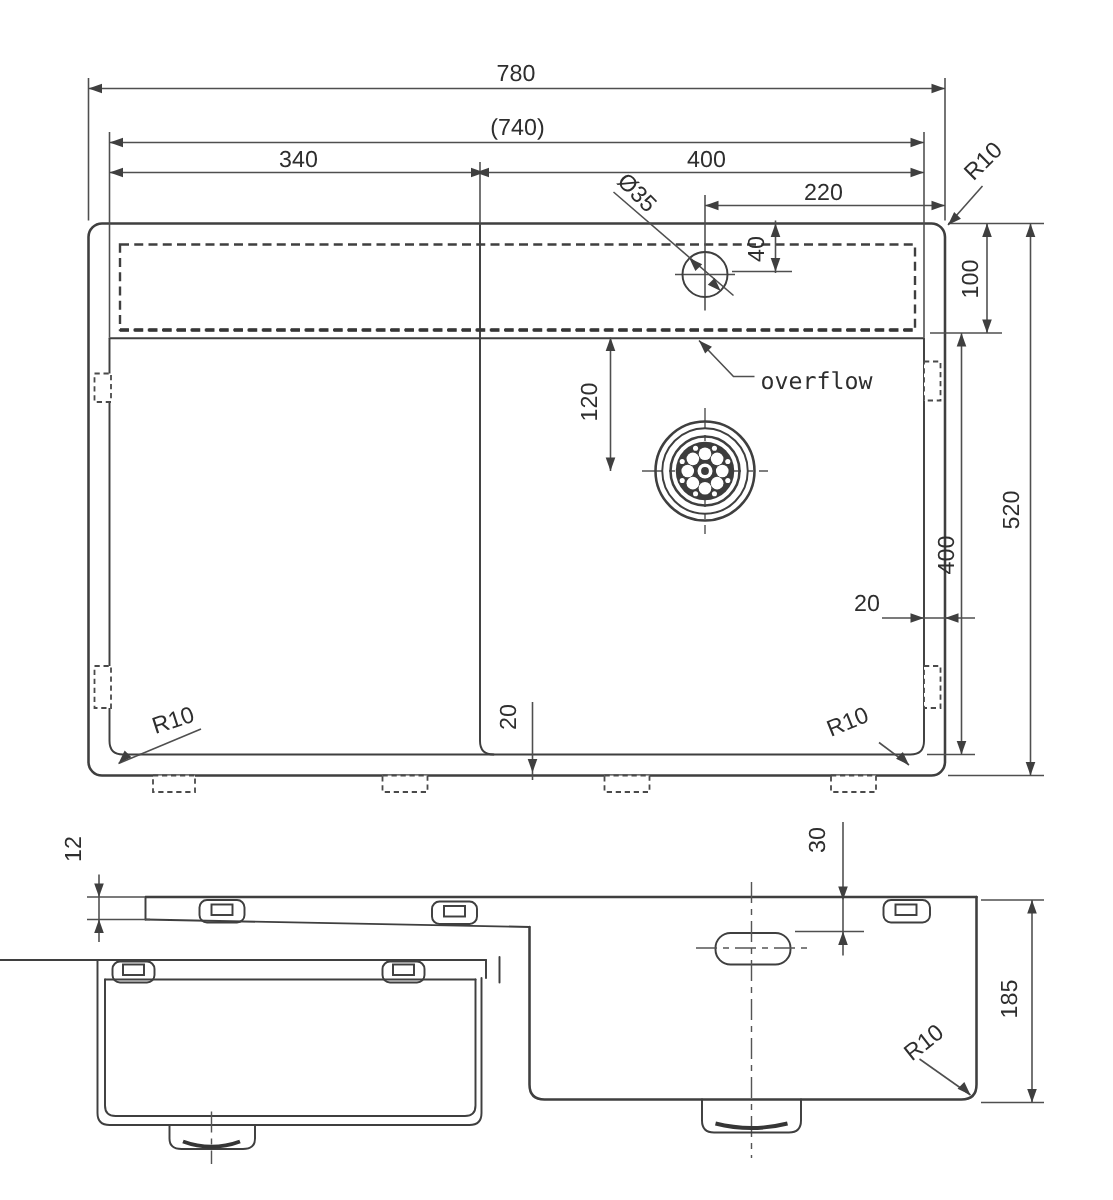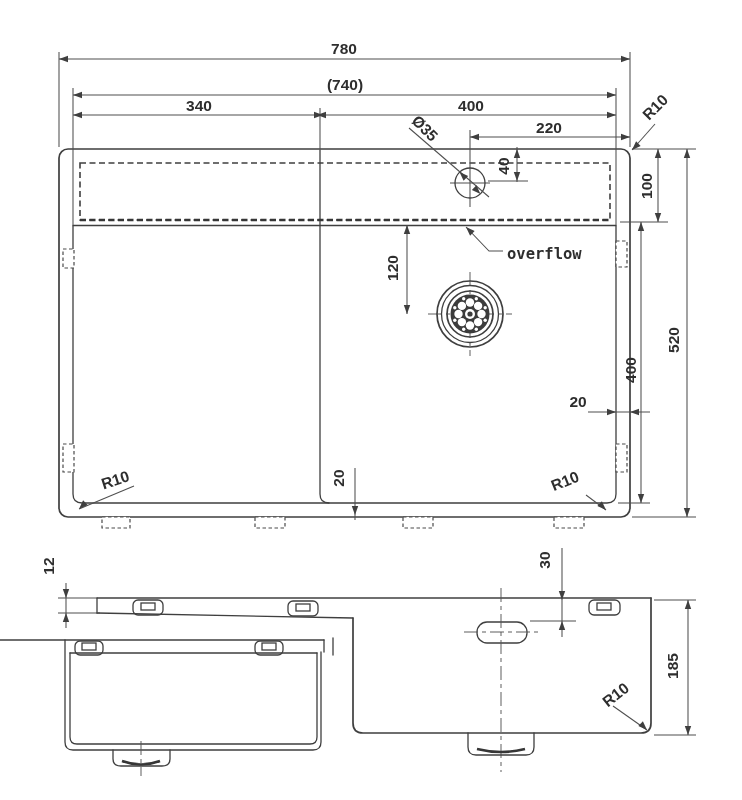--- a/index.html
+++ b/index.html
@@ -1,17 +1,17 @@
 <!DOCTYPE html>
 <html><head>
 <meta charset="utf-8">
 <style>
   html,body{margin:0;padding:0;background:#ffffff;}
   .stage{position:relative;width:742px;height:800px;background:#ffffff;overflow:hidden;
-         font-family:"Liberation Sans", sans-serif;font-weight:bold;}
+         font-family:"Liberation Sans", sans-serif;}
   svg{display:block;}
   .obj{stroke:#3f3f3f;fill:none;stroke-width:1.7;stroke-linecap:round;}
   .obj2{stroke:#3f3f3f;fill:none;stroke-width:1.3;stroke-linecap:round;}
   .dash{stroke:#3f3f3f;fill:none;stroke-width:1.6;stroke-dasharray:6 3.5;}
   .dashb{stroke:#363636;fill:none;stroke-width:2.4;stroke-dasharray:6 3.5;}
   .clipd{stroke:#4a4a4a;fill:#ffffff;stroke-width:1.2;stroke-dasharray:3.5 2.5;}
   .dim{stroke:#4f4f4f;fill:none;stroke-width:1.05;}
   .cl{stroke:#555555;fill:none;stroke-width:0.95;stroke-dasharray:14 4 4 4;}
   .ar{fill:#3f3f3f;stroke:none;}
   .dimtxt{font-family:"Liberation Sans", sans-serif;font-size:15.5px;fill:#2e2e2e;}

